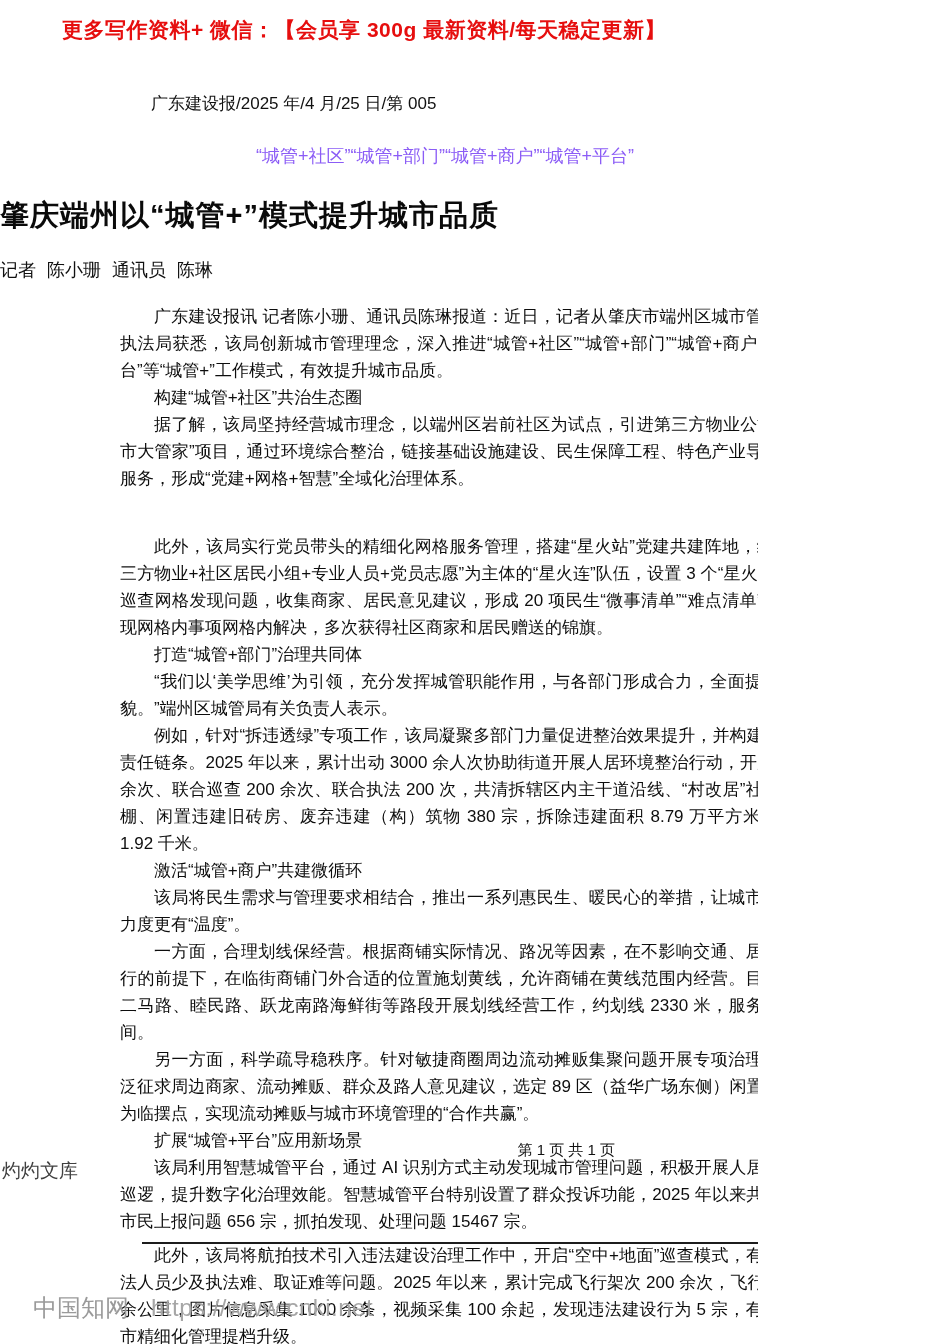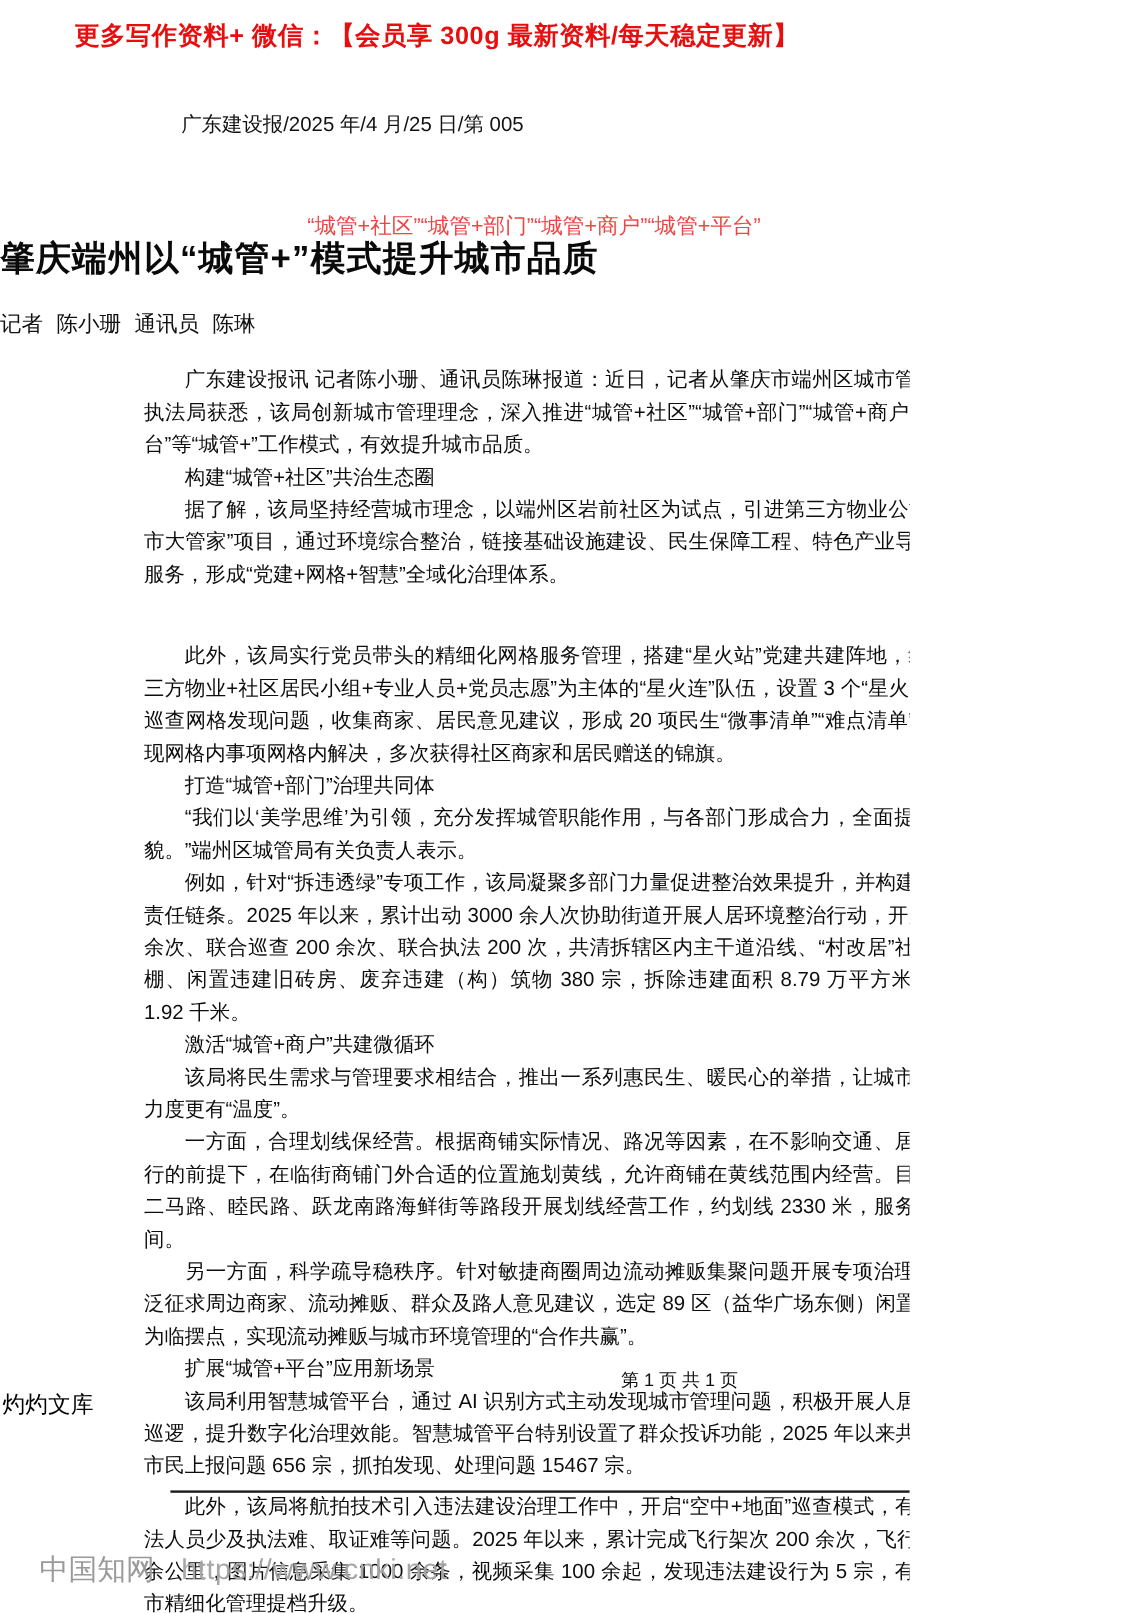--- a/index.html
+++ b/index.html
@@ -27,25 +27,25 @@
     left: 123px;
     top: 90px;
     font-size: 17px;
     line-height: 27px;
     color: #111;
     margin-left: 28px;
   }
   .kicker {
     position: absolute;
     left: 0;
-    top: 176px;
+    top: 144px;
     width: 890px;
     text-align: center;
     font-size: 18px;
-    color: #ef4444;
+    color: #8b5cf6;
   }
   .title {
     position: absolute;
     left: 0;
     top: 196px;
     width: 944px;
     text-align: left;
     font-size: 29px;
     font-weight: bold;
     color: #0a0a0a;
@@ -79,21 +79,21 @@
     right: 143px;
     top: 1141px;
     font-size: 15px;
     color: #111;
   }
   .library-mark {
     position: absolute;
     left: 2px;
     top: 1158px;
     font-size: 19px;
-    color: #000000;
+    color: #404040;
   }
   .divider {
     position: absolute;
     left: 142px;
     top: 1242px;
     width: 680px;
     height: 2px;
     background: #1c1c1c;
   }
   .watermark {

